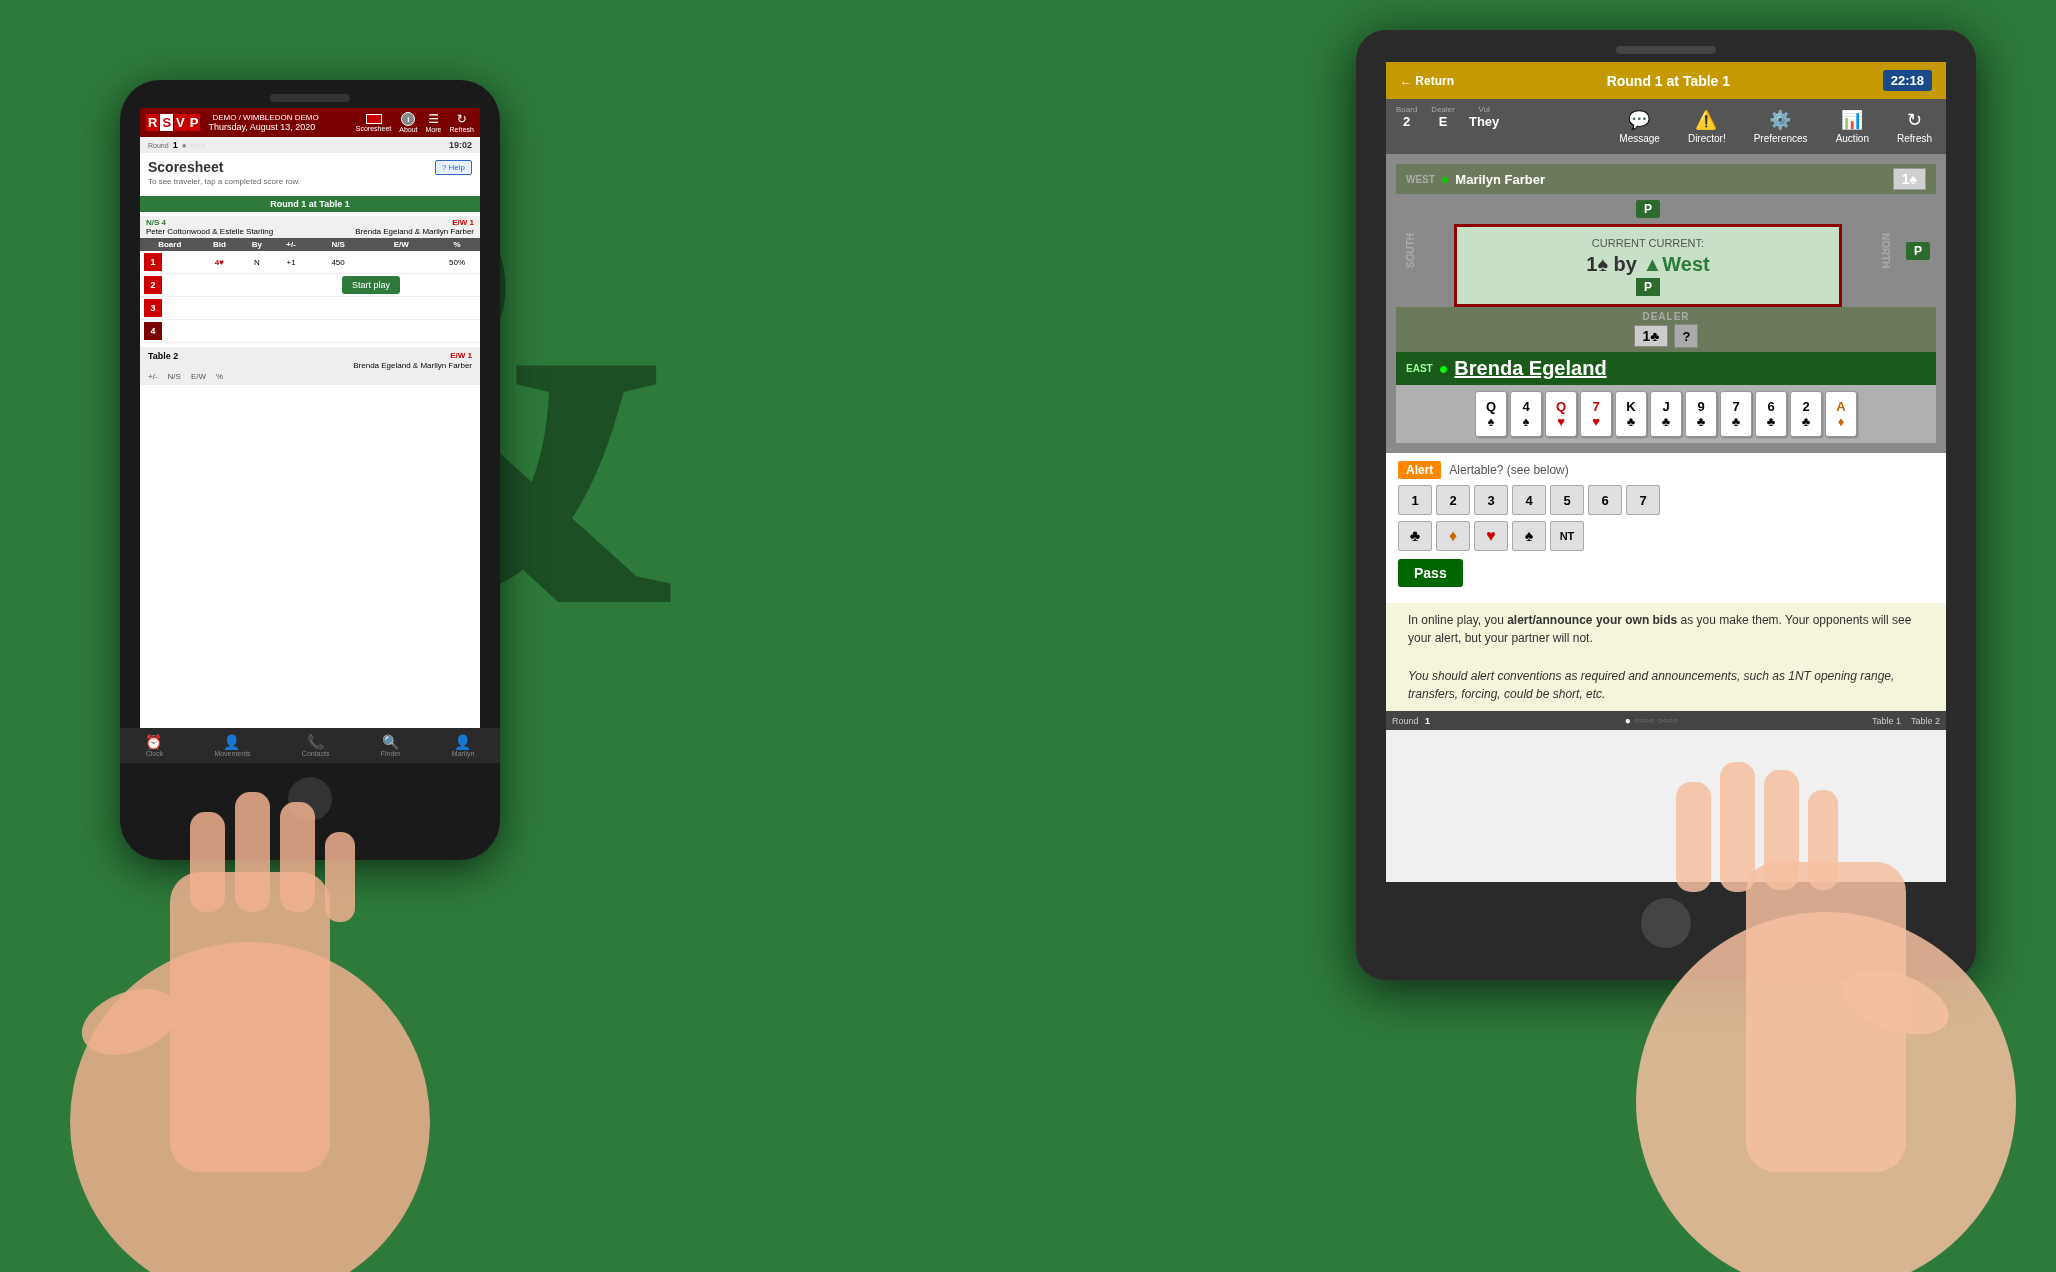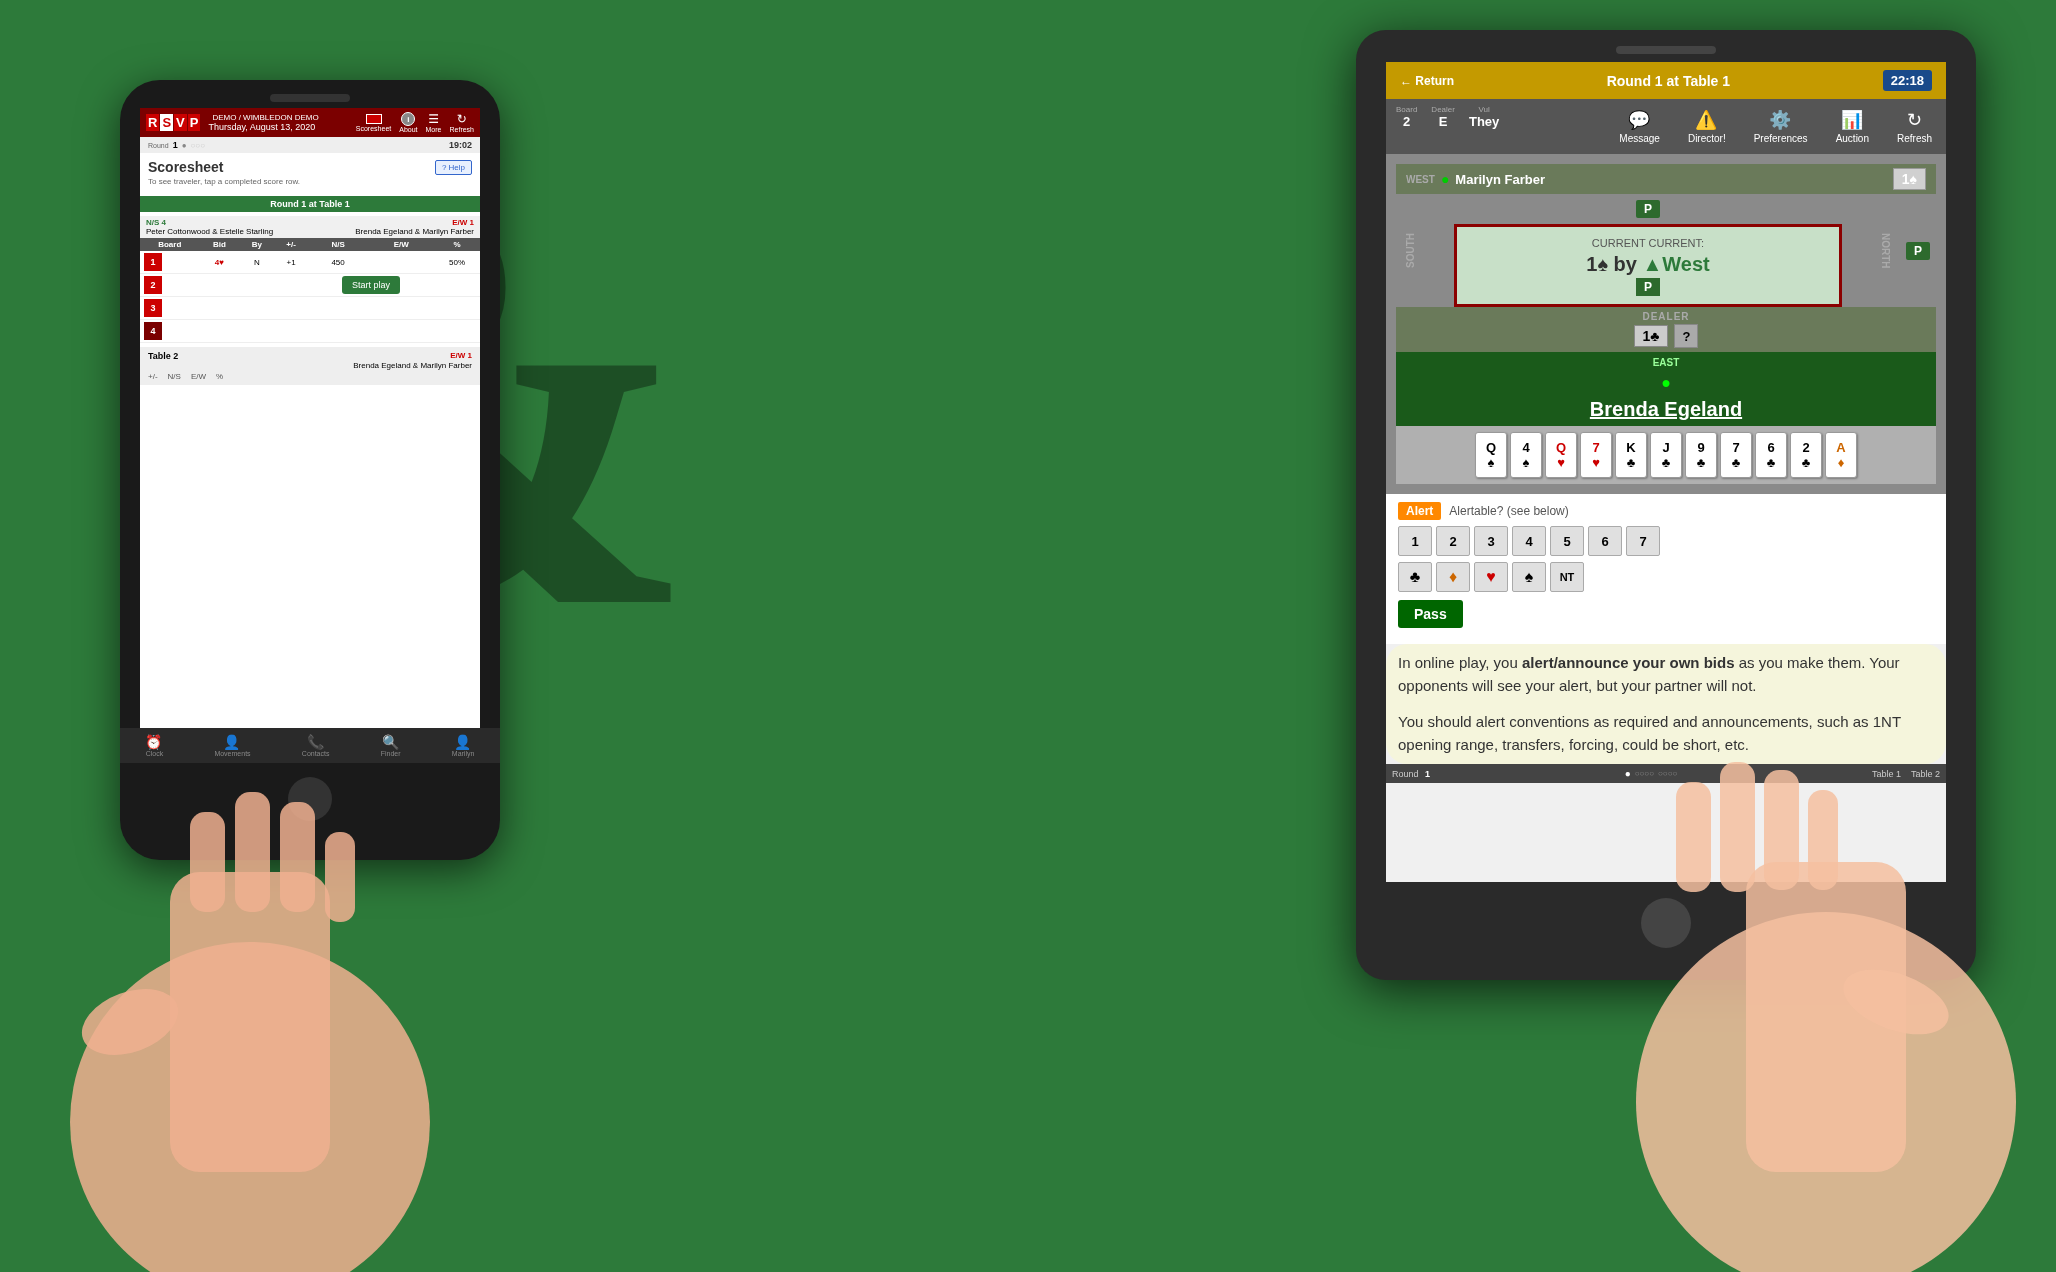--- a/index.html
+++ b/index.html
@@ -325,21 +325,20 @@
 
     .east-player-bar {
       background: #1a5a1a;
       color: white;
       padding: 5px 10px;
       display: flex;
       align-items: center;
       gap: 6px;
       font-size: 16px;
       font-weight: bold;
-      flex-direction: column;
     }
 
     .cards-row {
       background: #b0b0b0;
       display: flex;
       align-items: center;
       justify-content: center;
       padding: 6px 10px;
       gap: 3px;
       flex-wrap: nowrap;
@@ -431,25 +430,24 @@
       padding: 6px 16px;
       font-size: 14px;
       font-weight: bold;
       border-radius: 3px;
       cursor: pointer;
       margin-bottom: 8px;
     }
 
     .info-section {
       background: #f5f5dc;
-      padding: 8px 12px;
-      font-size: 15px;
+      padding: 8px 22px;
+      font-size: 12px;
       color: #333;
       line-height: 1.5;
-      border-radius: 21px;
     }
     .info-bold { font-weight: bold; }
 
     .tablet-bottom-bar {
       background: #444;
       display: flex;
       justify-content: space-between;
       align-items: center;
       padding: 4px 6px;
       font-size: 9px;
@@ -867,21 +865,21 @@
         </div>
 
         
         <button class="pass-btn">Pass</button>
       </div>
 
       <div class="info-section">
         <p>
           <span>In online play, you </span><span class="info-bold">alert/announce your own bids</span><span> as you make them. Your opponents will see your alert, but your partner will not.</span>
         </p>
-        <p style="margin-top:14px;">You should alert conventions as required and announcements, such as 1NT opening range, transfers, forcing, could be short, etc.</p>
+        <p style="margin-top:20px;font-style:italic;">You should alert conventions as required and announcements, such as 1NT opening range, transfers, forcing, could be short, etc.</p>
       </div>
 
       <div class="tablet-bottom-bar">
         <div>
           <span>Round</span>
           <span style="font-weight:bold;color:white;margin-left:4px;">1</span>
         </div>
         <div style="display:flex;gap:4px;align-items:center;">
           <span style="color:white;font-size:10px;">●</span>
           <span style="color:#888;font-size:8px;">○○○○</span>

